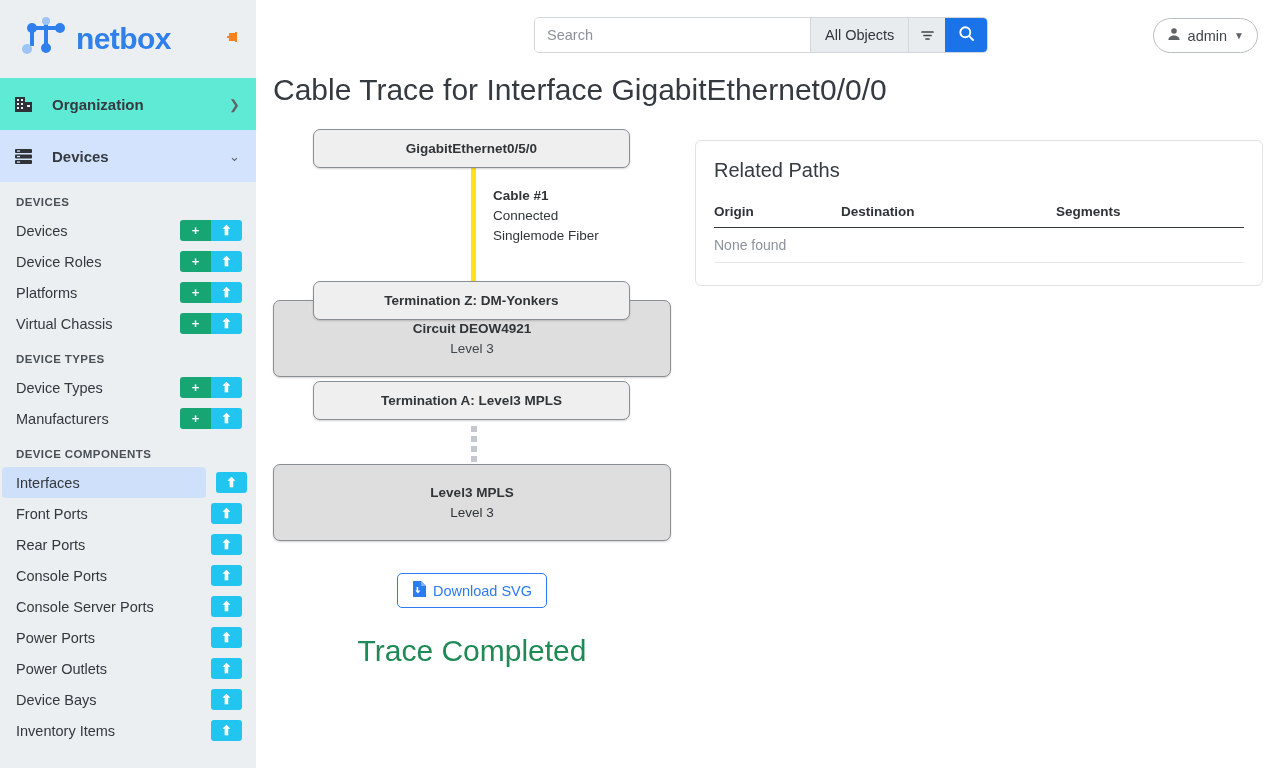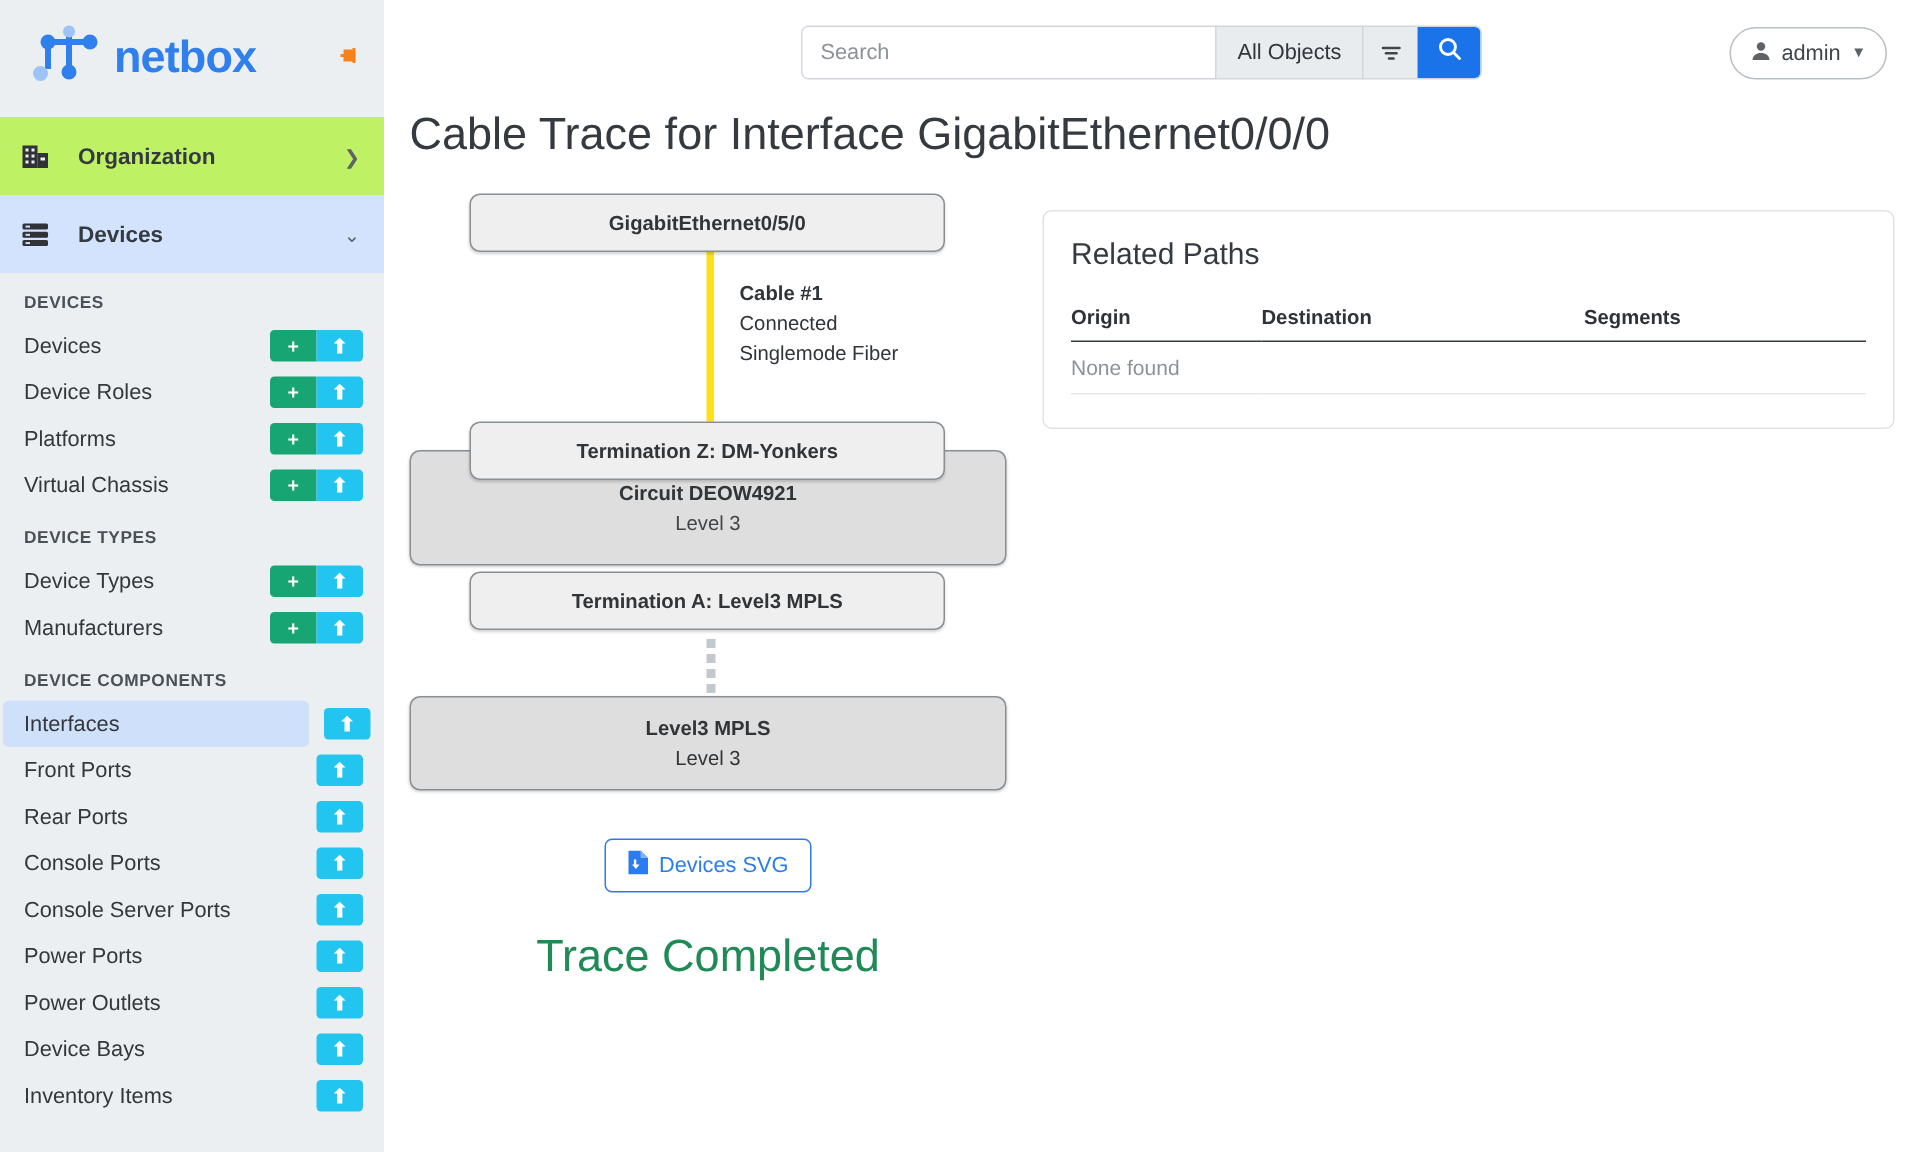--- a/index.html
+++ b/index.html
@@ -25,21 +25,21 @@
   .brand-word {
     font-size: 30px; font-weight: 700; color: #2f80ed;
     letter-spacing: -0.6px; line-height: 1;
   }
   .pin-icon { margin-left: auto; }
   .nav-group {
     display: flex; align-items: center;
     height: 52px; padding: 0 16px 0 14px;
     cursor: pointer;
   }
-  .nav-group.plain { background: #bef264; }
+  .nav-group.plain { background: #5eead4; }
   .nav-group.active { background: #d3e3fd; }
   .nav-group .g-icon { width: 28px; display:flex; align-items:center; }
   .nav-group .g-label {
     font-size: 15px; font-weight: 700; color: #343a40;
     margin-left: 10px;
   }
   .nav-group .g-chev { margin-left: auto; color: #5f6368; font-size: 13px; }
   .section-head {
     font-size: 11.5px; font-weight: 700; letter-spacing: 0.4px;
     color: #495057; padding: 14px 0 7px 16px; text-transform: uppercase;
@@ -149,21 +149,21 @@
   .term-z { position: absolute; left: 40px; top: 0; z-index: 2; }
   .term-a { position: absolute; left: 40px; top: 100px; z-index: 2; }
   .dash-link {
     position: relative; height: 40px;
   }
   .dash-link i {
     position: absolute; left: 198px; width: 6px; height: 6px;
     background: #c3c8ce; display: block;
   }
   .node-provider {
-    width: 398px; height: 63px; background: #dedede;
+    width: 398px; height: 77px; background: #dedede;
     display: flex; flex-direction: column; align-items: center;
     justify-content: center; line-height: 20px; color: #313538;
   }
   .dl-wrap { display: flex; justify-content: center; margin-top: 32px; }
   .dl-btn {
     display: flex; align-items: center; gap: 7px;
     border: 1px solid #2b7cf0; border-radius: 5px;
     background: #fff; color: #2b7cf0;
     padding: 7px 14px; font-size: 14.5px; cursor: pointer;
     font-family: "Liberation Sans", sans-serif;
@@ -432,21 +432,21 @@
     <div class="dl-wrap">
       <button class="dl-btn">
         <span>
           <svg width="14" height="16" viewBox="0 0 14 16" fill="#2b7cf0">
             <path d="M1 0h8l5 5v11H1z"></path>
               <path d="M9 0l5 5H9z" fill="#7fb2f7"></path>
             <rect x="4.6" y="6" width="1.6" height="4" fill="#fff"></rect>
             <path d="M3.4 9.4h5L5.9 12.4z" fill="#fff"></path>
           </svg>
         </span>
-        <span>Devices SVG</span>
+        <span>Download SVG</span>
       </button>
     </div>
 
     <div class="trace-done">Trace Completed</div>
   </div>
 
   <div id="related">
     <div class="card-title">Related Paths</div>
     <table class="rp">
       <thead>

